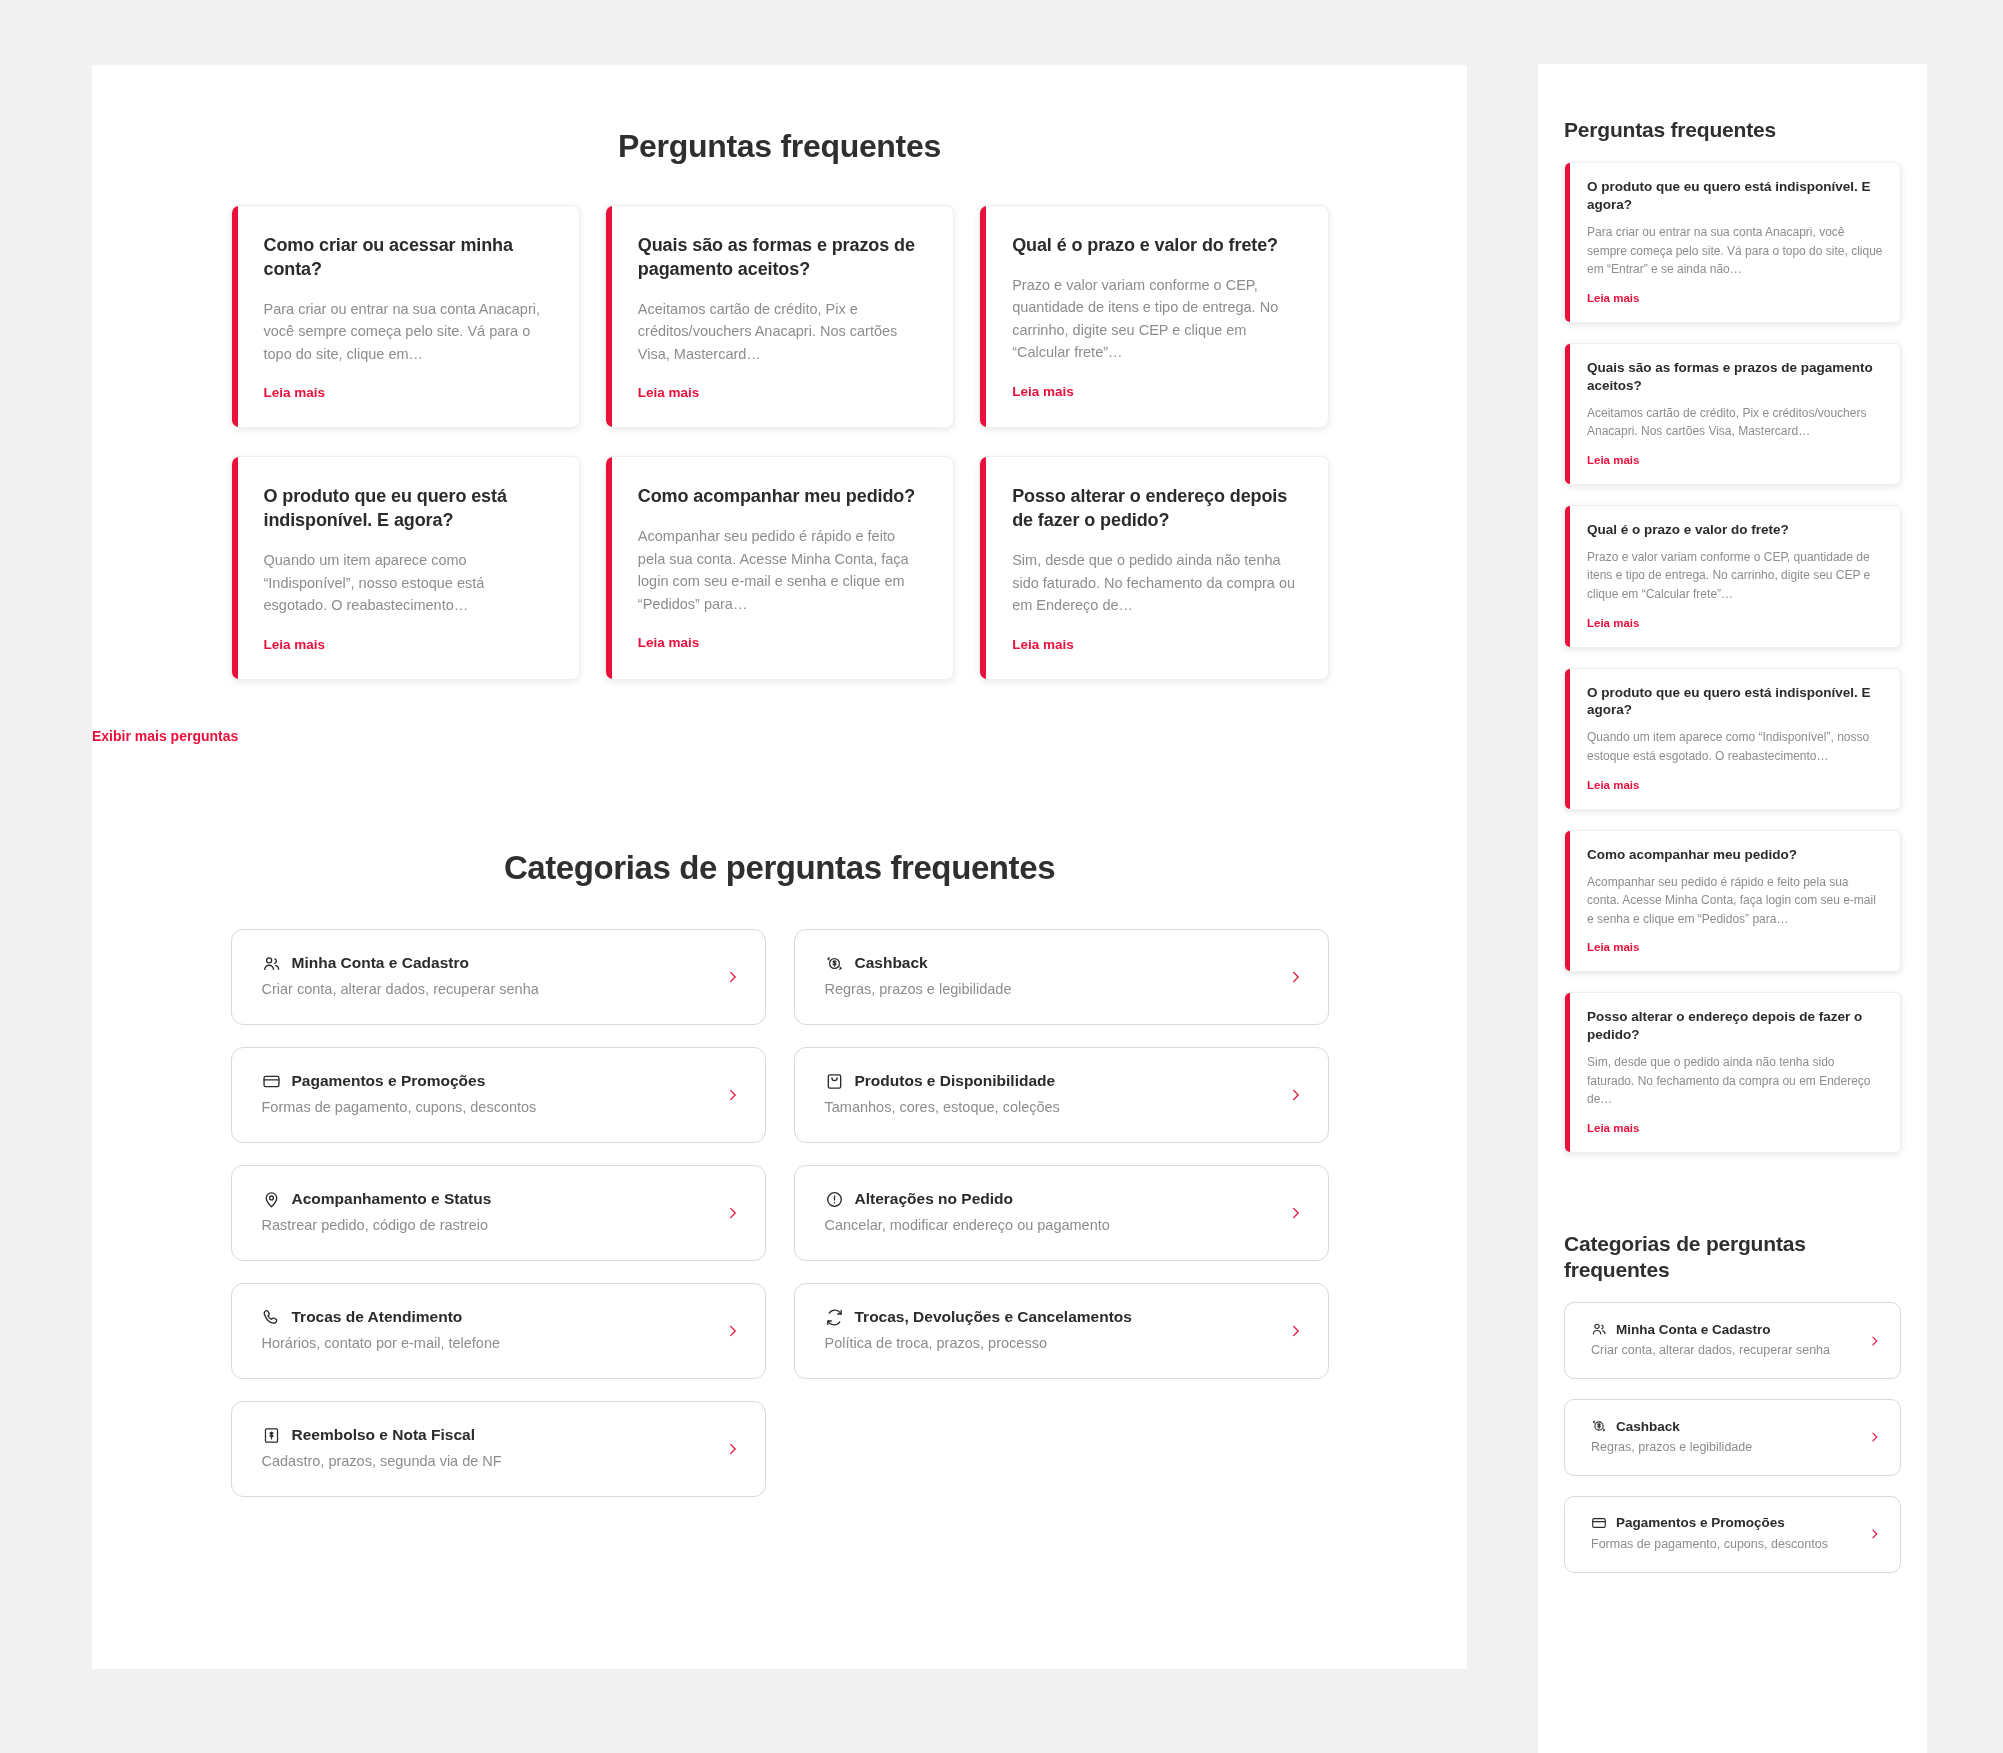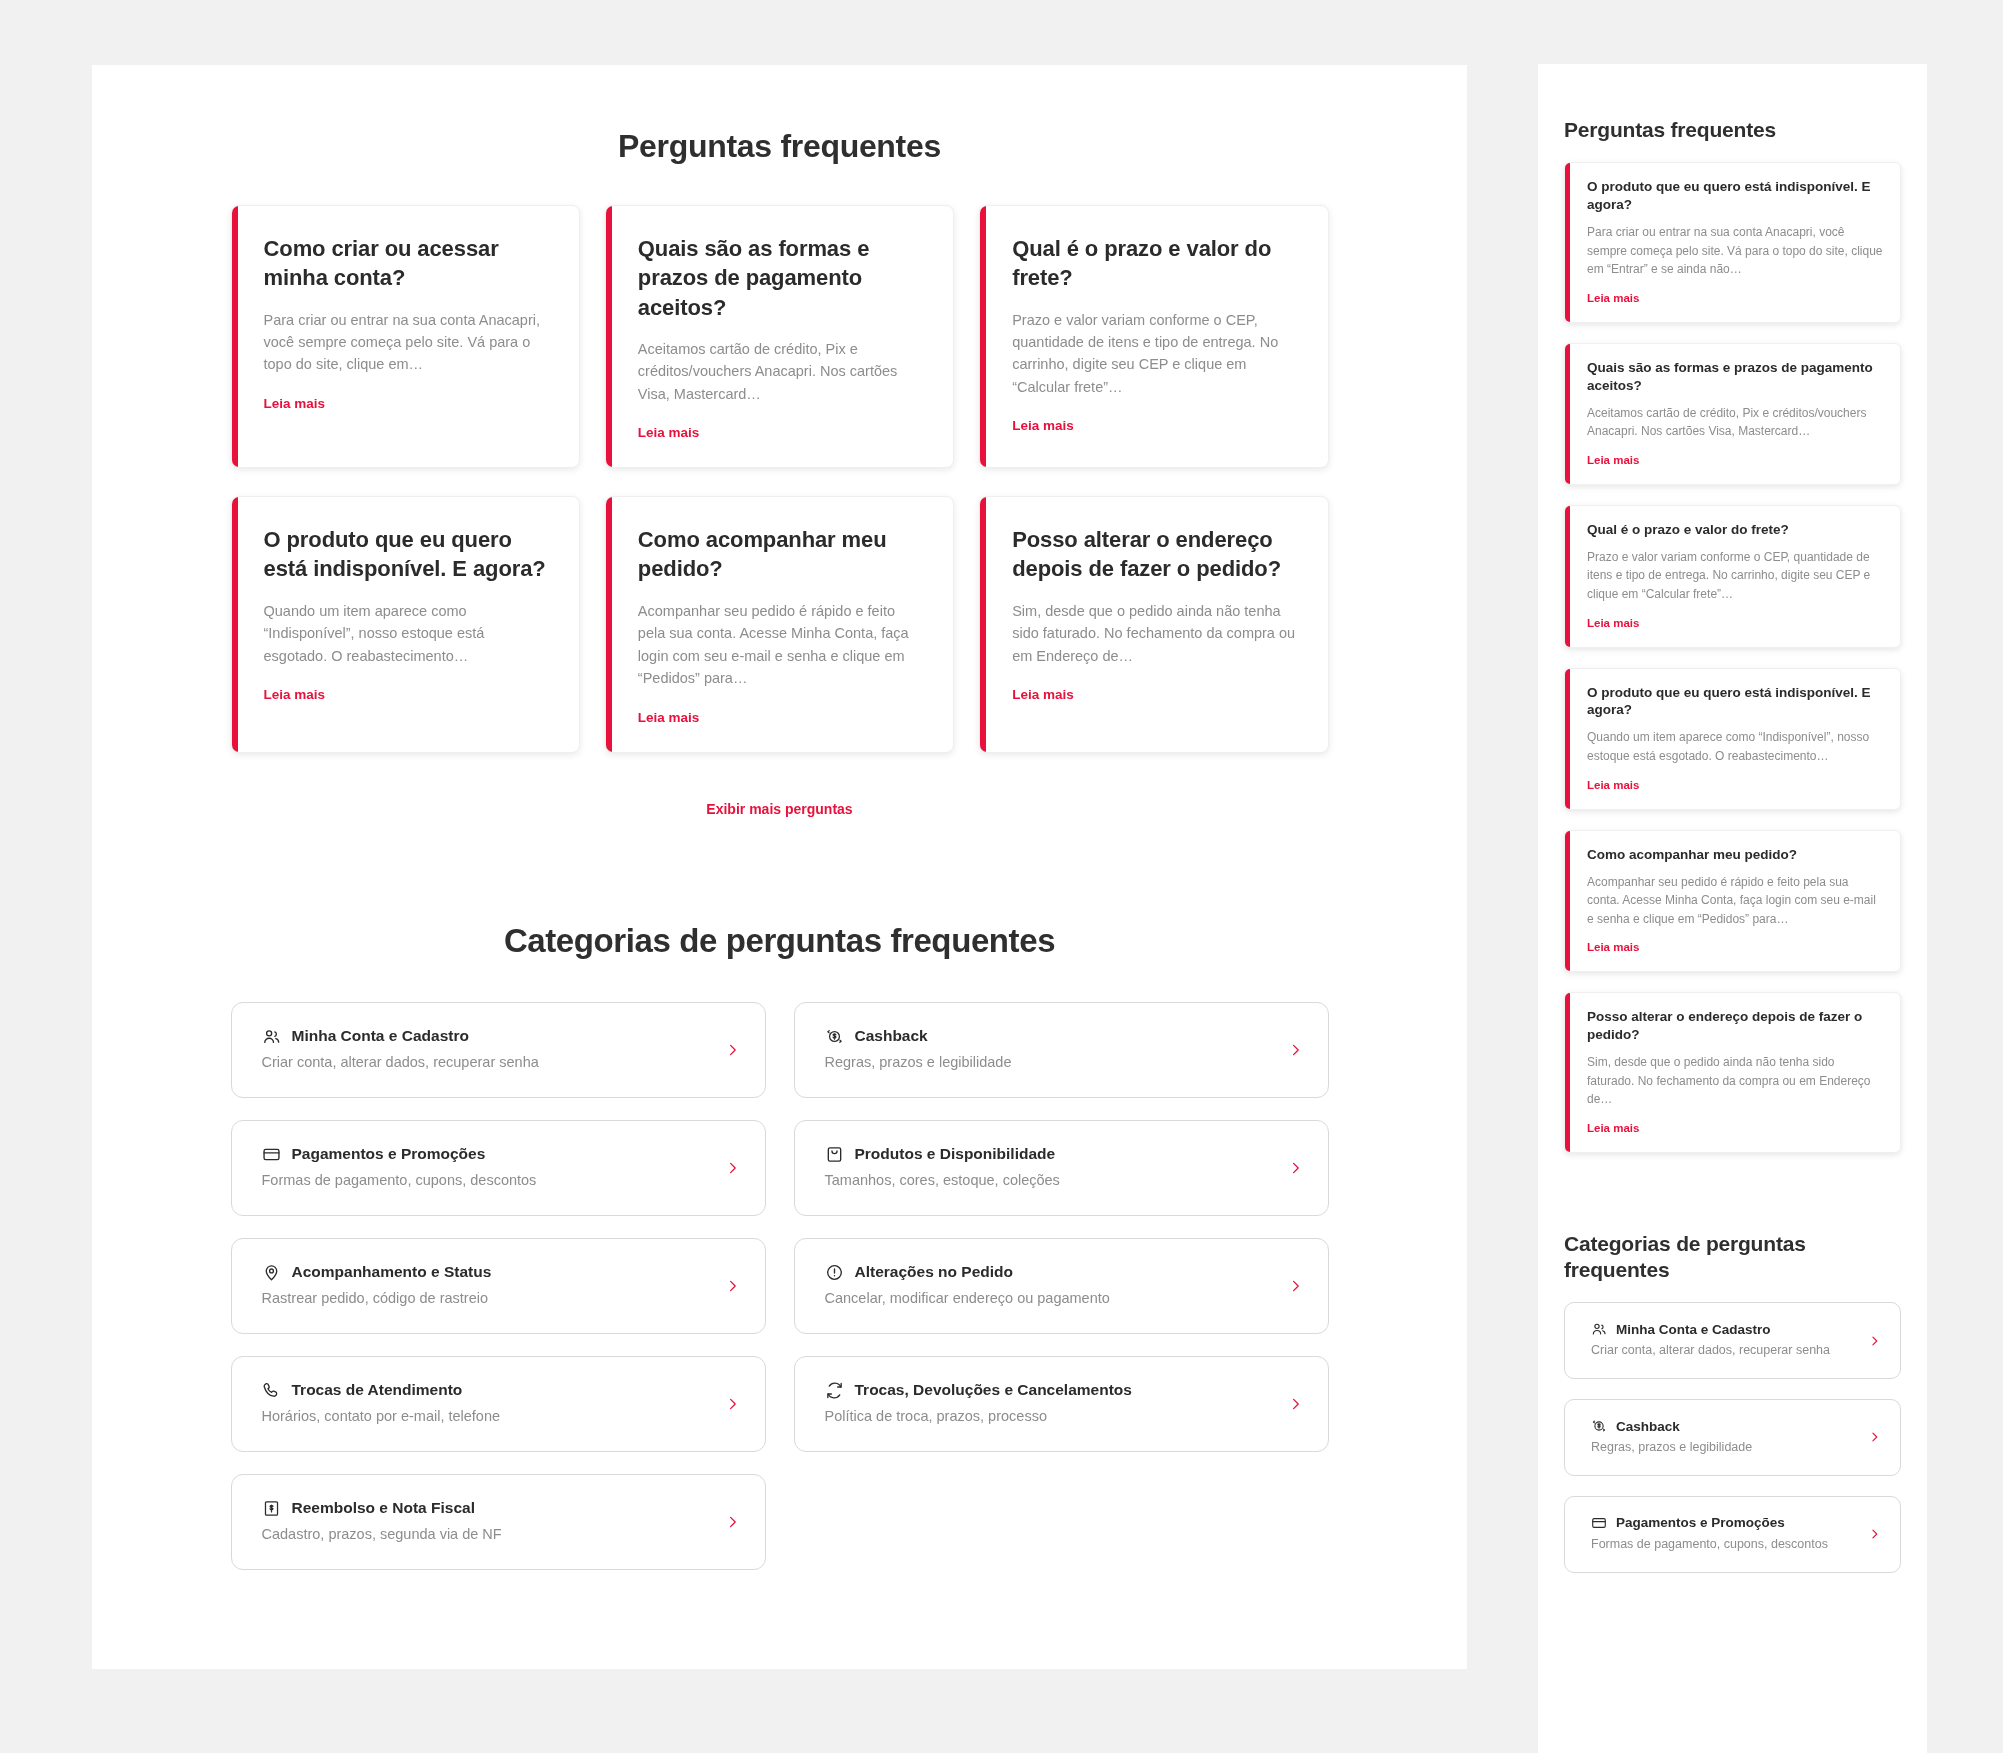--- a/index.html
+++ b/index.html
@@ -60,21 +60,21 @@
   .faq-card::before {
     content: "";
     position: absolute;
     left: 0; top: 0; bottom: 0;
     width: 6px;
     background: #E8113C;
   }
   .faq-card.tall { min-height: 218px; }
 
   .faq-card-title {
-    font-size: 22px;
+    font-size: 18px;
     font-weight: 700;
     line-height: 1.33;
     color: #2b2b2b;
     letter-spacing: -0.1px;
   }
   .faq-card-body {
     margin-top: 16px;
     font-size: 14.5px;
     line-height: 1.55;
     color: #8d8d8d;
@@ -84,21 +84,20 @@
     margin-top: 20px;
     font-size: 13.5px;
     font-weight: 700;
     color: #E8113C;
     text-decoration: none;
     cursor: pointer;
   }
 
   .show-more {
     display: block;
-    text-align: center;
     margin-top: 48px;
     font-size: 14px;
     font-weight: 700;
     color: #E8113C;
     text-decoration: none;
     cursor: pointer;
   }
 
   .cat-title {
     text-align: center;

